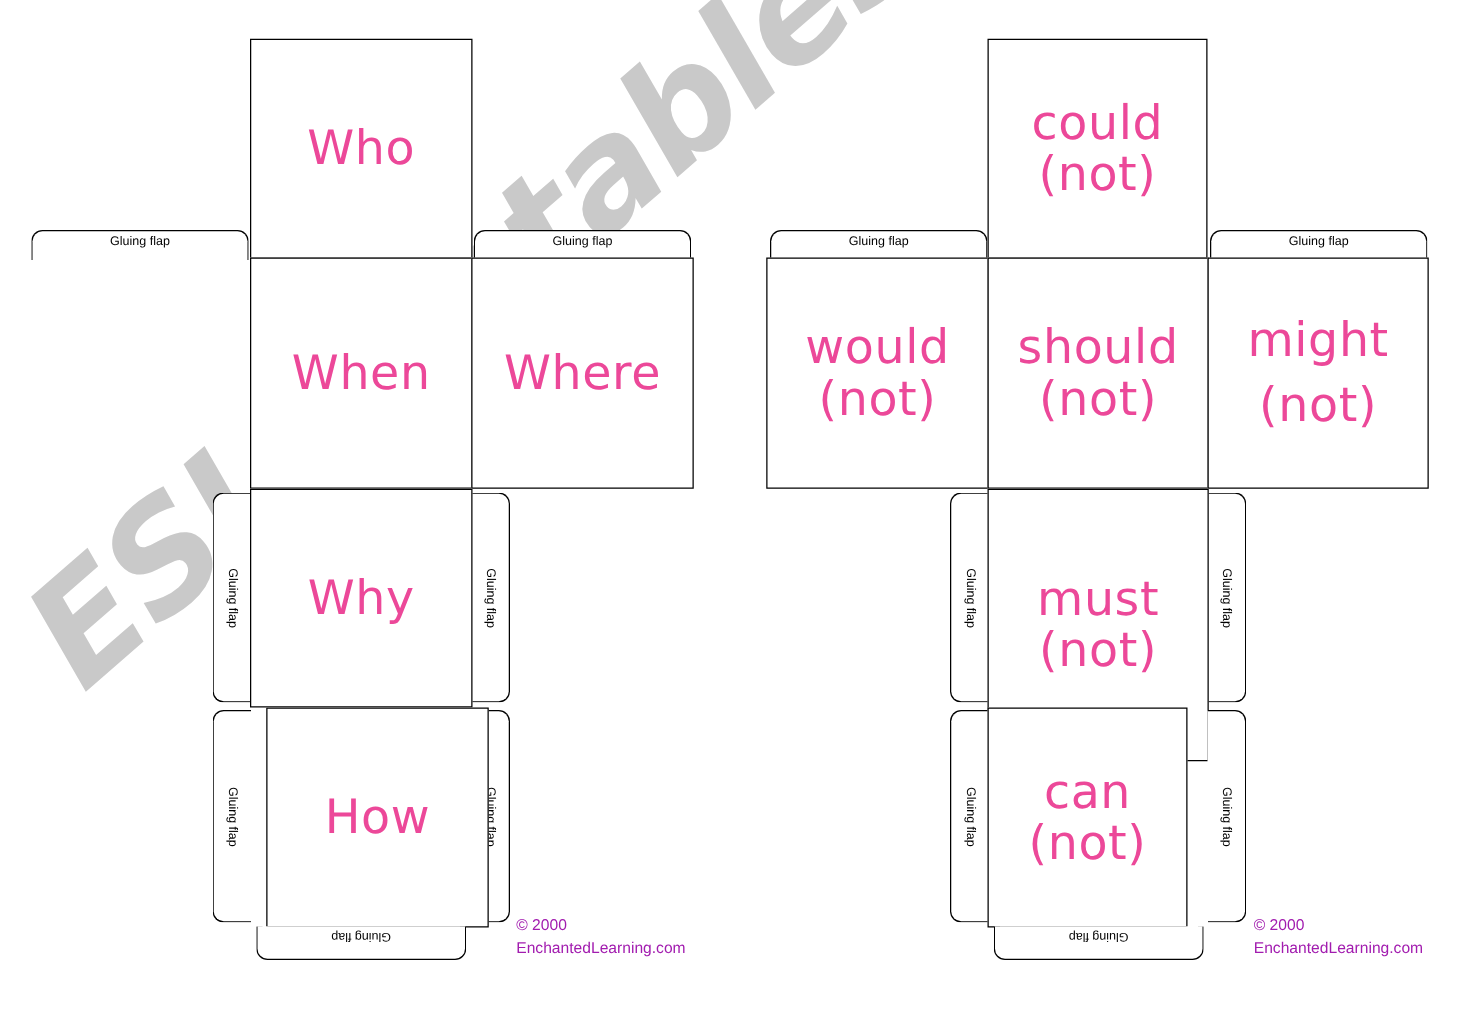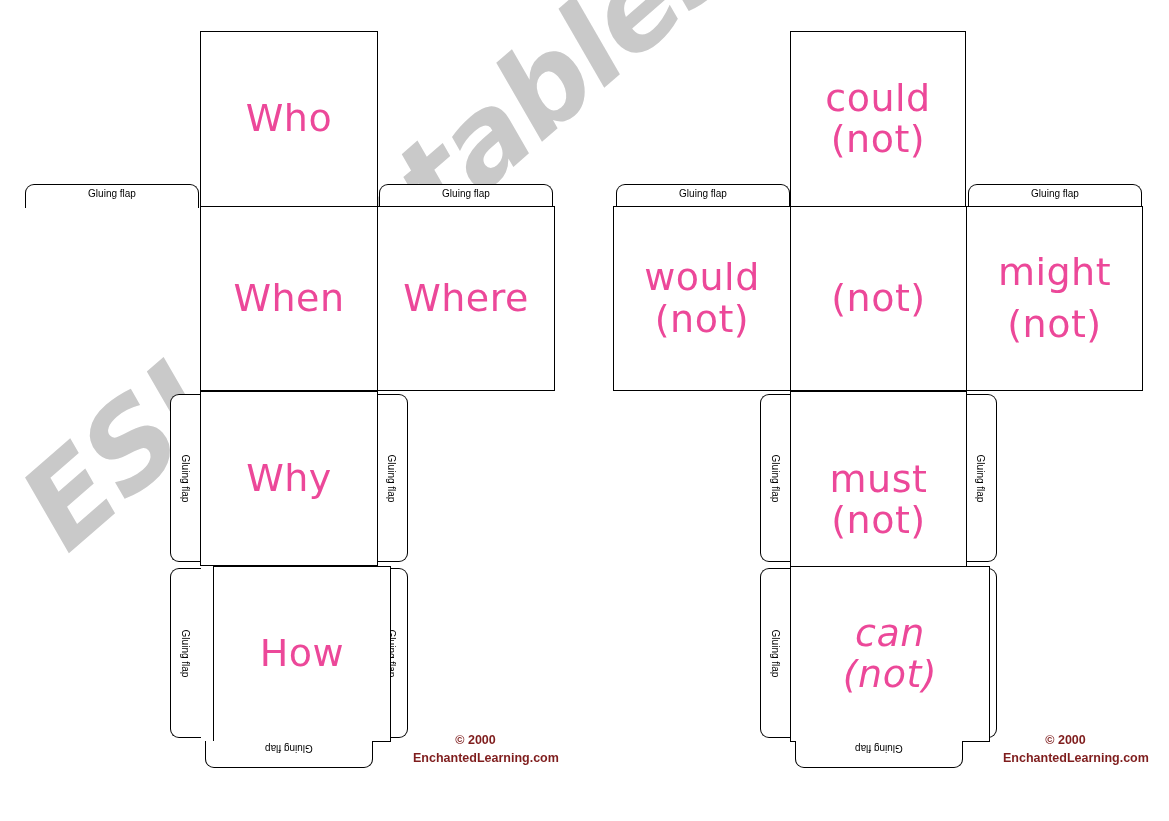--- a/index.html
+++ b/index.html
@@ -113,25 +113,23 @@
     transform: rotate(90deg);
     white-space: nowrap;
   }
 
   
   .copyright {
     position: absolute;
     z-index: 4;
     font-family: "Liberation Sans", sans-serif;
     font-size: 12.5px;
-    color: #7f1d1d;
-    text-align: center;
+    color: #a21caf;
     line-height: 1.45;
     white-space: nowrap;
-    font-weight: bold;
   }
 </style>
 </head>
 <body>
 
 <div id="page">
 
   <div class="watermark">ESLprintables.com</div>
 
   <div class="net" style="left:0px; width:600px; height:821px;">
@@ -208,20 +206,21 @@
     <div class="flap flap-top" style="left:380px; top:184px; width:174px; height:24px;">
       <span class="txt">Gluing flap</span>
     </div>
 
     <div class="panel" style="left:25px; top:206px; width:178px; height:185px;">
       <span class="ln1">would</span>
       <span class="ln2">(not)</span>
     </div>
 
     <div class="panel" style="left:202px; top:206px; width:177px; height:185px;">
+      <span class="ln1">should</span>
       <span class="ln2">(not)</span>
     </div>
 
     <div class="panel" style="left:378px; top:206px; width:177px; height:185px;gap:11px;">
       <span class="ln1">might</span>
       <span class="ln2">(not)</span>
     </div>
 
     <div class="flap flap-left" style="left:172px; top:394px; width:31px; height:168px;">
       <span class="txt">Gluing flap</span>
@@ -235,21 +234,21 @@
       <span class="ln2">(not)</span>
     </div>
 
     <div class="flap flap-left" style="left:172px; top:568px; width:31px; height:170px;">
       <span class="txt">Gluing flap</span>
     </div>
     <div class="flap flap-right" style="left:378px; top:568px; width:31px; height:170px;">
       <span class="txt">Gluing flap</span>
     </div>
 
-    <div class="panel" style="left:202px; top:566px; width:200px; height:176px;font-style:italic;">
+    <div class="panel" style="left:202px; top:566px; width:160px; height:176px;">
       <span class="ln1">can</span>
       <span class="ln2">(not)</span>
     </div>
 
     <div class="flap flap-bottom" style="left:207px; top:741px; width:168px; height:27px;">
       <span class="txt">Gluing flap</span>
     </div>
 
     <div class="copyright" style="left:415px; top:731px; width:125px;">
       <div>© 2000</div>

